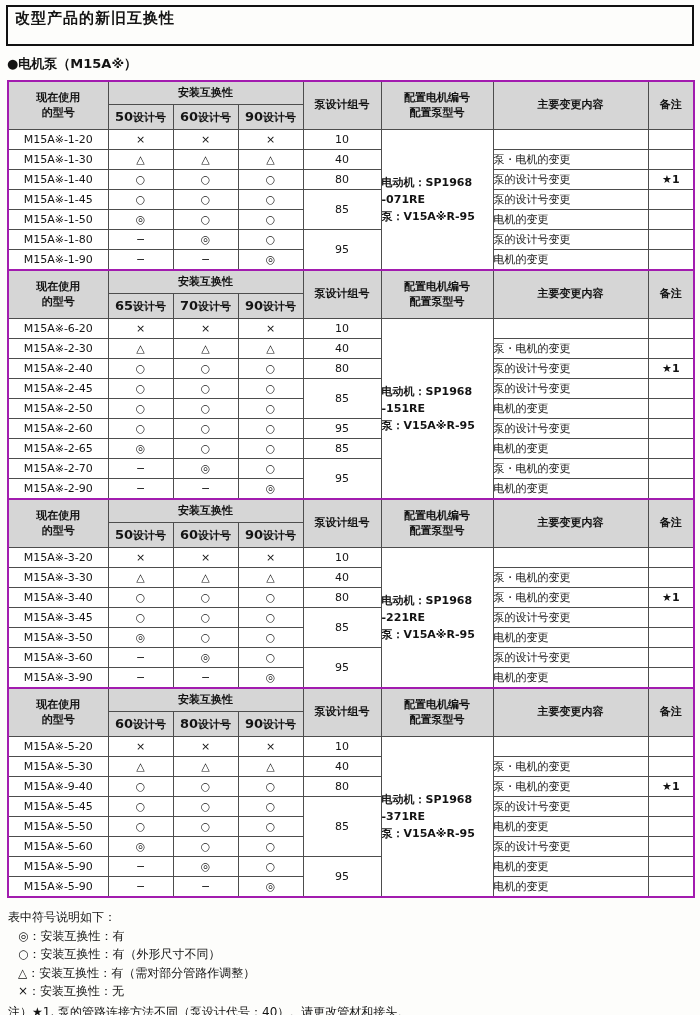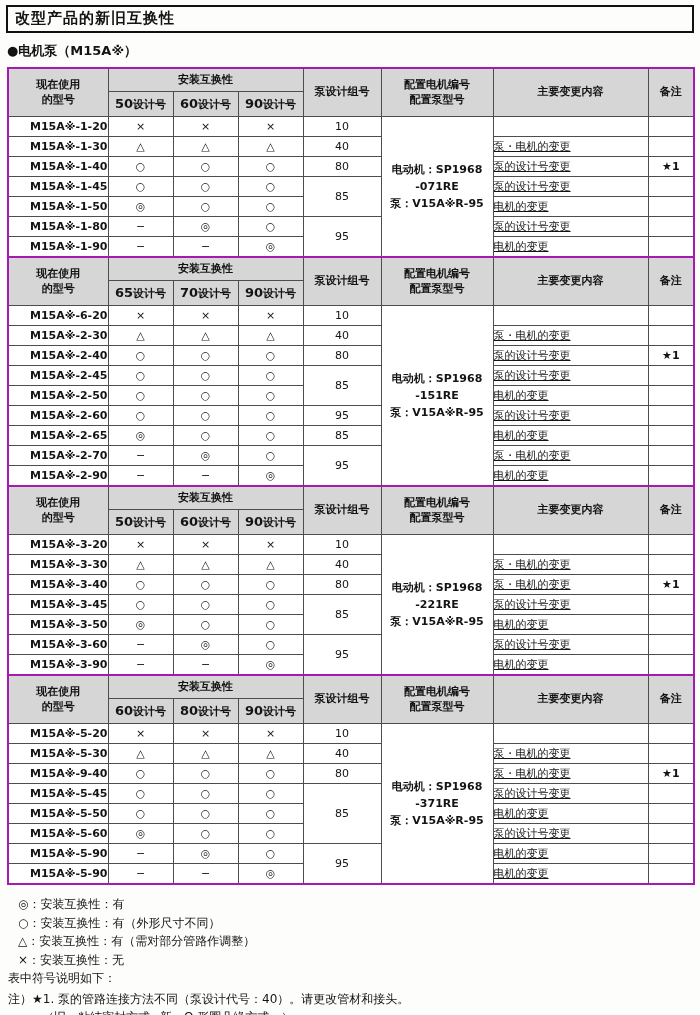--- a/index.html
+++ b/index.html
@@ -1,32 +1,32 @@
 <!DOCTYPE html>
 <html><head>
 <meta charset="utf-8">
 <style>
   html,body{margin:0;padding:0;}
   body{width:700px;height:1015px;background:#fdfdfb;font-family:"DejaVu Sans","Liberation Sans",sans-serif;color:#141414;}
   .page{padding:5px 6px 0 6px;}
-  .title-box{border:2px solid #111;font-weight:bold;font-size:15px;padding:2px 7px 3px;letter-spacing:1px;}
+  .title-box{border:2px solid #111;font-weight:bold;font-size:15px;padding:2px 7px 16px;letter-spacing:1px;}
   .subtitle{font-weight:bold;font-size:13px;margin:9px 0 7px 1px;}
   table.ctable{border-collapse:collapse;table-layout:fixed;width:686px;margin:0 0 0 1px;border:2px solid #a21caf;}
   table.ctable.follow{margin-top:-2px;}
   .ctable th,.ctable td{border:1px solid #4d4d4d;overflow:hidden;}
   .ctable thead th{background:#d6d6d6;font-size:11px;font-weight:bold;text-align:center;white-space:pre-line;padding:1px 0;line-height:1.3;}
   .ctable thead tr.hr1 th{height:20px;}
   .ctable thead tr.hr2 th{height:22px;}
   .dnum{font-size:13px;}
   .ctable tbody td{height:19px;font-size:11px;background:#fff;padding:0;}
-  td.model{font-weight:bold;font-size:12px;text-align:right;padding:0 0 0 4px;}
+  td.model{font-weight:normal;font-size:12px;text-align:center;padding:0 0 0 4px;}
   td.sym{text-align:center;font-size:12px;}
   td.group{text-align:center;font-size:12px;vertical-align:middle;}
-  td.config{text-align:center;font-weight:bold;font-size:11px;white-space:pre-line;vertical-align:middle;line-height:1.55;}
-  td.change{text-align:left;padding:0 0 0 6px;text-decoration:underline;}
+  td.config{text-align:left;font-weight:bold;font-size:11px;white-space:pre-line;vertical-align:middle;line-height:1.55;}
+  td.change{text-align:left;padding:0 0 0 6px;}
   td.note{text-align:center;font-weight:bold;}
   td.diag{background-image:linear-gradient(to top right,transparent calc(50% - 0.6px),#4d4d4d calc(50% - 0.6px),#4d4d4d calc(50% + 0.6px),transparent calc(50% + 0.6px));}
   .legend{margin:10px 0 0 2px;font-size:12px;line-height:1.55;}
   .legend-item{padding-left:10px;}
   .notes{margin:2px 0 0 2px;font-size:12px;line-height:1.5;}
   .note-line2{padding-left:34px;}
 </style>
 </head>
 <body>
 
@@ -435,26 +435,26 @@
             <td class="sym">─</td>
             <td class="sym">─</td>
             <td class="sym">◎</td>
             <td class="change">电机的变更</td>
             <td class="note"></td>
           </tr>
         </tbody>
       </table>
     </div>
   <div class="legend">
+    <div>表中符号说明如下：</div>
     <div id="legend-items">
         <div class="legend-item">◎：安装互换性：有</div>
         <div class="legend-item">○：安装互换性：有（外形尺寸不同）</div>
         <div class="legend-item">△：安装互换性：有（需对部分管路作调整）</div>
         <div class="legend-item">×：安装互换性：无</div>
       </div>
-    <div>表中符号说明如下：</div>
   </div>
   <div class="notes" id="notes">
       <div>注）★1. 泵的管路连接方法不同（泵设计代号：40）。请更改管材和接头。</div>
       <div class="note-line2">（旧：粘结密封方式→新：O 形圈凸缘方式。）</div>
     </div>
 
 </div>
 
 </body></html>

